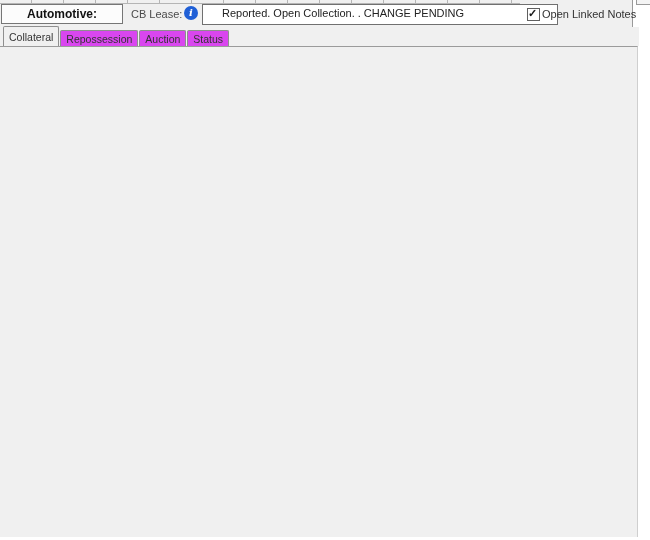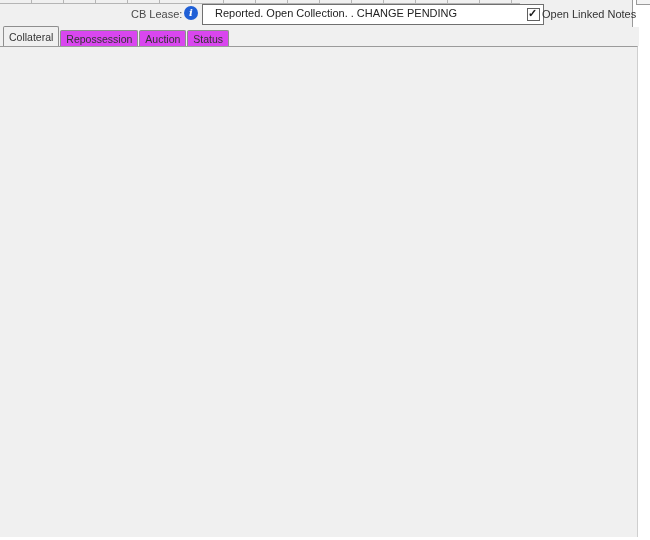--- a/index.html
+++ b/index.html
@@ -14,21 +14,21 @@
   .top-vline{position:absolute;left:632px;top:0;width:1px;height:27px;background:#9a9a9a;}
   .top-stub{position:absolute;left:636px;top:-9px;width:13px;height:12px;border:1px solid #9a9a9a;background:#f4f4f4;}
   .automotive-box{position:absolute;left:1px;top:4px;width:120px;height:18px;background:#fcfcfc;
     border:1px solid #767676;display:flex;align-items:center;justify-content:center;
     font-size:12px;font-weight:bold;color:#111;}
   .cb-status-label{position:absolute;left:131px;top:8px;font-size:11px;color:#444;}
   .info-icon{position:absolute;left:184px;top:6px;width:14px;height:14px;border-radius:50%;
     background:#1f5fd6;color:#fff;display:flex;align-items:center;justify-content:center;
     font-family:"DejaVu Serif",serif;font-style:italic;font-weight:bold;font-size:10px;line-height:10px;}
   .cb-status-input{position:absolute;left:202px;top:4px;width:316px;height:17px;background:#fff;
-    border:1px solid #707070;font-size:11px;color:#222;padding:1px 12px;line-height:15px;
+    border:1px solid #707070;font-size:11px;color:#222;padding:1px 19px;line-height:15px;
     white-space:nowrap;overflow:hidden;}
   .cb{position:relative;width:11px;height:11px;background:#fff;border:1px solid #5f5f5f;}
   .cb.on::after{content:"\2713";position:absolute;left:0;top:-2px;font-size:11px;font-weight:bold;color:#1a1a1a;}
   .notes-cb{position:absolute;left:527px;top:8px;}
   .notes-label{position:absolute;left:542px;top:8px;font-size:11px;color:#333;}
 
   
   .tabstrip-bg{position:absolute;left:0;top:27px;width:639px;height:19px;background:#f0f0f0;}
   .tabstrip{position:absolute;left:3px;top:27px;height:19px;display:flex;align-items:flex-end;gap:1px;z-index:6;}
   .tab{box-sizing:border-box;font-size:10.5px;color:#333;background:#d946ef;
@@ -79,20 +79,23 @@
 </head>
 <body>
 
 <div id="screen">
 
   <div class="topbar"></div>
   <div class="partial-line"></div>
   <div class="top-stub"></div>
   <div class="top-vline"></div>
 
+  <div class="automotive-box">
+    <span>Automotive:</span>
+  </div>
   <div class="cb-status-label lbl" style="left:131px;top:8px;">CB Lease:</div>
   <div class="info-icon">
       <span>i</span>
     </div>
   <div class="cb-status-input">Reported. Open Collection. . CHANGE PENDING</div>
   <div class="cb on notes-cb"></div>
   <div class="notes-label">Open Linked Notes</div>
 
   <div class="tabstrip-bg"></div>
   <div class="tabstrip">

